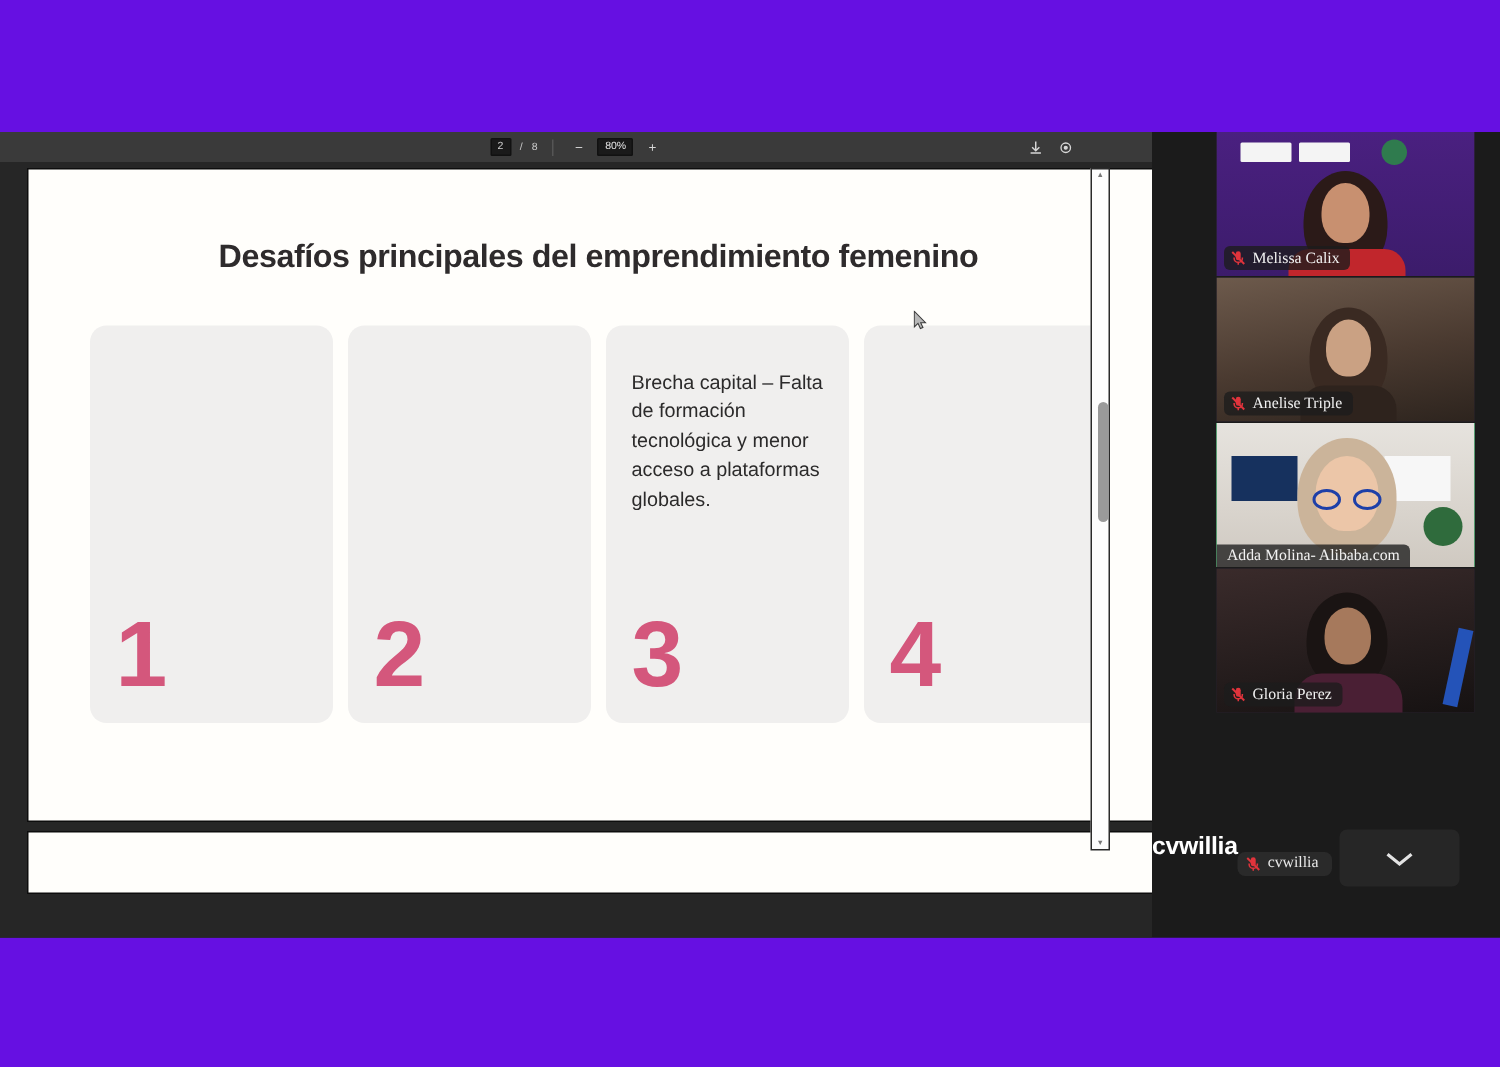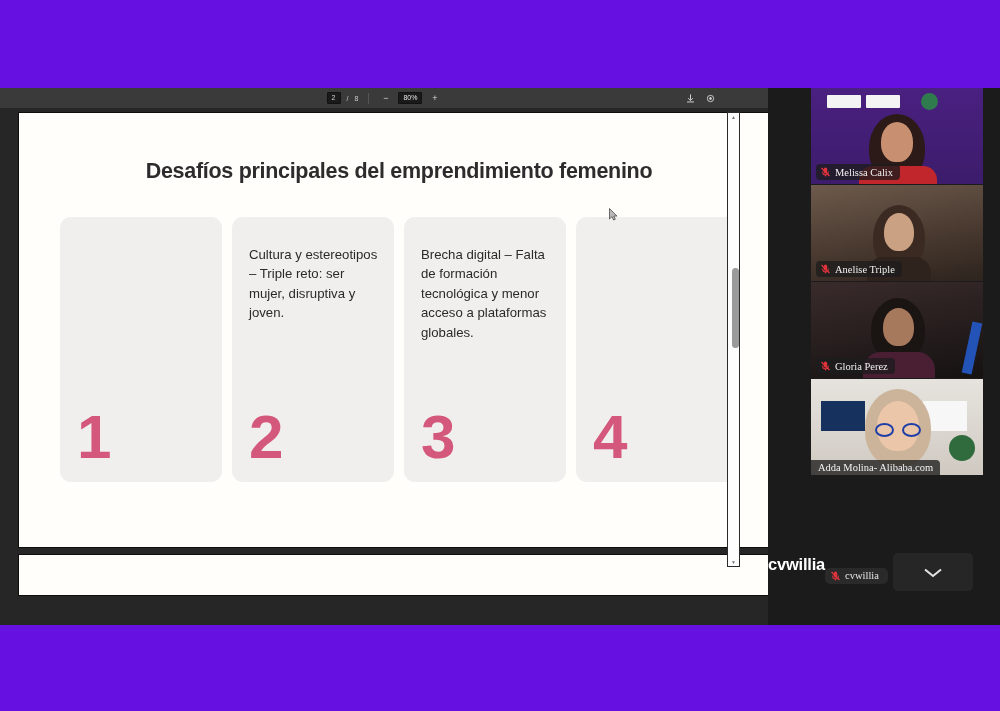--- a/index.html
+++ b/index.html
@@ -208,25 +208,24 @@
 
         <div class="page-sheet" id="page-current">
           <div class="slide-inner">
             <div id="slide-title">Desafíos principales del emprendimiento femenino</div>
 
             <div id="cards-row">
               <div class="card">
                 <div class="card-num">1</div>
               </div>
               <div class="card">
-                <div class="card-text"> Cultura y estereotipos – Triple reto: ser mujer, disruptiva y joven.</div>
                 <div class="card-num">2</div>
               </div>
               <div class="card">
-                <div class="card-text">Brecha digital – Falta de formación tecnológica y menor acceso a plataformas globales.</div>
+                <div class="card-text">Brecha capital – Falta de formación tecnológica y menor acceso a plataformas globales.</div>
                 <div class="card-num">3</div>
               </div>
               <div class="card">
                 <div class="card-num">4</div>
               </div>
             </div>
           </div>
         </div>
 
         <div class="page-sheet" id="page-next"></div>
@@ -274,56 +273,56 @@
         <div class="head" style="left:73px; top:28px; width:30px; height:38px; background:#caa183;"></div>
         <div style="position:absolute; left:56px; top:72px; width:64px; height:26px; background:#2e231d; border-radius:16px 16px 0 0;"></div>
         <div class="namechip">
           <svg class="mute-ico" viewBox="0 0 16 16">
             <path d="M8 1.5a2.4 2.4 0 0 1 2.4 2.4v4a2.4 2.4 0 0 1-4.8 0v-4A2.4 2.4 0 0 1 8 1.5z" fill="#e0343c"></path>
             <path d="M4 7.4v0.8a4 4 0 0 0 8 0v-0.8" stroke="#e0343c" stroke-width="1.5" fill="none"></path>
             <path d="M8 12.2v2.3" stroke="#e0343c" stroke-width="1.5"></path>
             <path d="M2.2 2.2 13.8 13.8" stroke="#e0343c" stroke-width="1.9"></path>
           </svg>
           <span>Anelise Triple</span>
+        </div>
+      </div>
+
+      <div class="tile active">
+        <div id="tile-3-bg"></div>
+        <div style="position:absolute; left:10px; top:22px; width:44px; height:30px; background:#16315e;"></div>
+        <div style="position:absolute; right:16px; top:22px; width:44px; height:30px; background:#f7f7f7;"></div>
+        <div style="position:absolute; right:8px; bottom:14px; width:26px; height:26px; background:#2f6b3c; border-radius:50%;"></div>
+        <div class="head" style="left:54px; top:10px; width:66px; height:78px; background:#cbb49a;"></div>
+        <div class="head" style="left:66px; top:22px; width:42px; height:50px; background:#ecc6a8;"></div>
+        <div style="position:absolute; left:64px; top:44px; width:46px; height:14px;">
+          <div style="position:absolute; left:0; width:19px; height:14px; border:2.4px solid #1e3fa8; border-radius:50%;"></div>
+          <div style="position:absolute; right:0; width:19px; height:14px; border:2.4px solid #1e3fa8; border-radius:50%;"></div>
+        </div>
+        <div class="namechip nomute">
+          <span>Adda Molina- Alibaba.com</span>
         </div>
       </div>
 
       <div class="tile">
         <div id="tile-4-bg"></div>
         <div class="head" style="left:60px; top:16px; width:54px; height:64px; background:#1a1413;"></div>
         <div class="head" style="left:72px; top:26px; width:31px; height:38px; background:#a6795c;"></div>
         <div style="position:absolute; left:52px; top:70px; width:72px; height:28px; background:#4a1f34; border-radius:18px 18px 0 0;"></div>
         <div style="position:absolute; right:6px; top:40px; width:10px; height:52px; background:#2453b8; transform:rotate(12deg);"></div>
         <div class="namechip">
           <svg class="mute-ico" viewBox="0 0 16 16">
             <path d="M8 1.5a2.4 2.4 0 0 1 2.4 2.4v4a2.4 2.4 0 0 1-4.8 0v-4A2.4 2.4 0 0 1 8 1.5z" fill="#e0343c"></path>
             <path d="M4 7.4v0.8a4 4 0 0 0 8 0v-0.8" stroke="#e0343c" stroke-width="1.5" fill="none"></path>
             <path d="M8 12.2v2.3" stroke="#e0343c" stroke-width="1.5"></path>
             <path d="M2.2 2.2 13.8 13.8" stroke="#e0343c" stroke-width="1.9"></path>
           </svg>
           <span>Gloria Perez</span>
         </div>
       </div>
 
-      <div class="tile active">
-        <div id="tile-3-bg"></div>
-        <div style="position:absolute; left:10px; top:22px; width:44px; height:30px; background:#16315e;"></div>
-        <div style="position:absolute; right:16px; top:22px; width:44px; height:30px; background:#f7f7f7;"></div>
-        <div style="position:absolute; right:8px; bottom:14px; width:26px; height:26px; background:#2f6b3c; border-radius:50%;"></div>
-        <div class="head" style="left:54px; top:10px; width:66px; height:78px; background:#cbb49a;"></div>
-        <div class="head" style="left:66px; top:22px; width:42px; height:50px; background:#ecc6a8;"></div>
-        <div style="position:absolute; left:64px; top:44px; width:46px; height:14px;">
-          <div style="position:absolute; left:0; width:19px; height:14px; border:2.4px solid #1e3fa8; border-radius:50%;"></div>
-          <div style="position:absolute; right:0; width:19px; height:14px; border:2.4px solid #1e3fa8; border-radius:50%;"></div>
-        </div>
-        <div class="namechip nomute">
-          <span>Adda Molina- Alibaba.com</span>
-        </div>
-      </div>
-
       <div id="self-section">
         <div id="self-title">cvwillia</div>
         <div id="self-chip">
           <svg class="mute-ico" viewBox="0 0 16 16">
             <path d="M8 1.5a2.4 2.4 0 0 1 2.4 2.4v4a2.4 2.4 0 0 1-4.8 0v-4A2.4 2.4 0 0 1 8 1.5z" fill="#e0343c"></path>
             <path d="M4 7.4v0.8a4 4 0 0 0 8 0v-0.8" stroke="#e0343c" stroke-width="1.5" fill="none"></path>
             <path d="M8 12.2v2.3" stroke="#e0343c" stroke-width="1.5"></path>
             <path d="M2.2 2.2 13.8 13.8" stroke="#e0343c" stroke-width="1.9"></path>
           </svg>
           <span>cvwillia</span>

